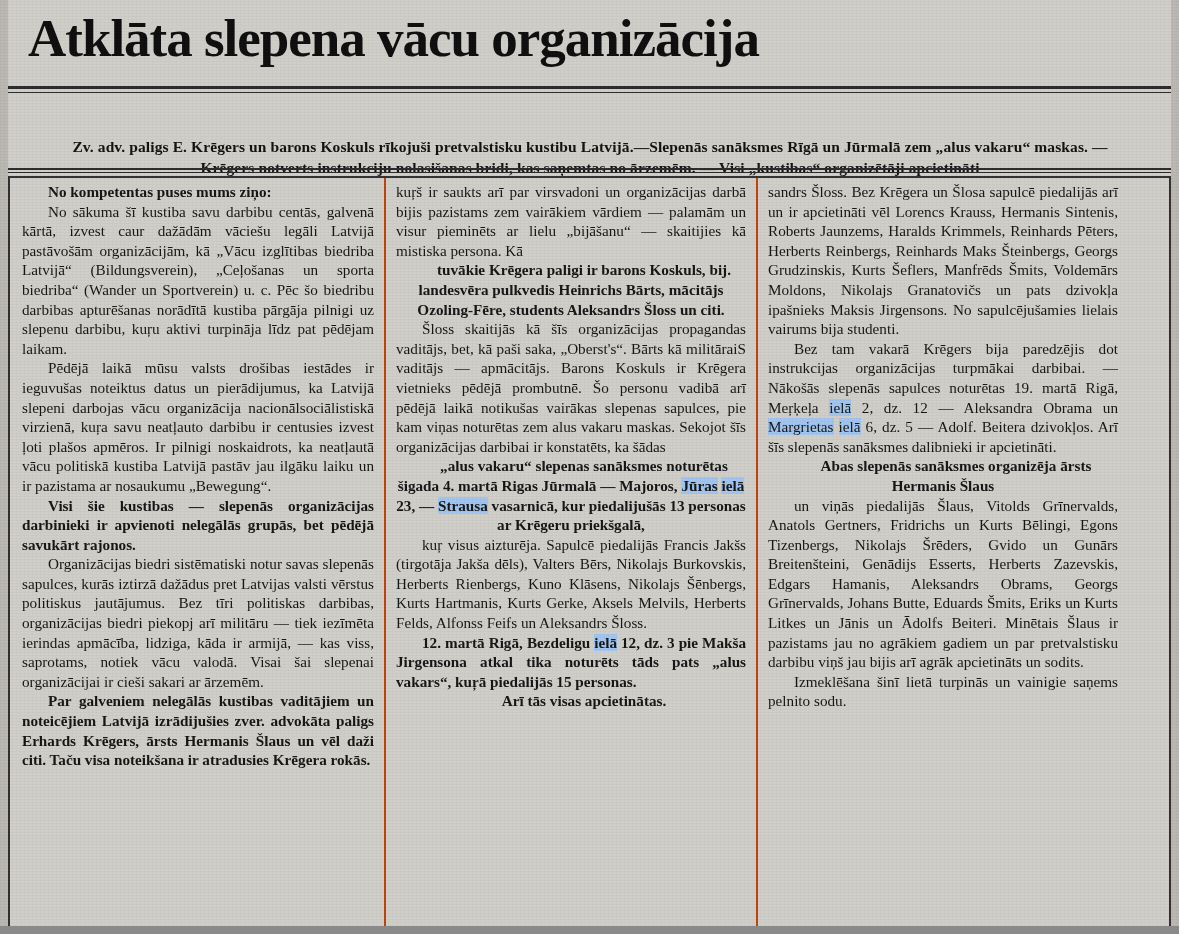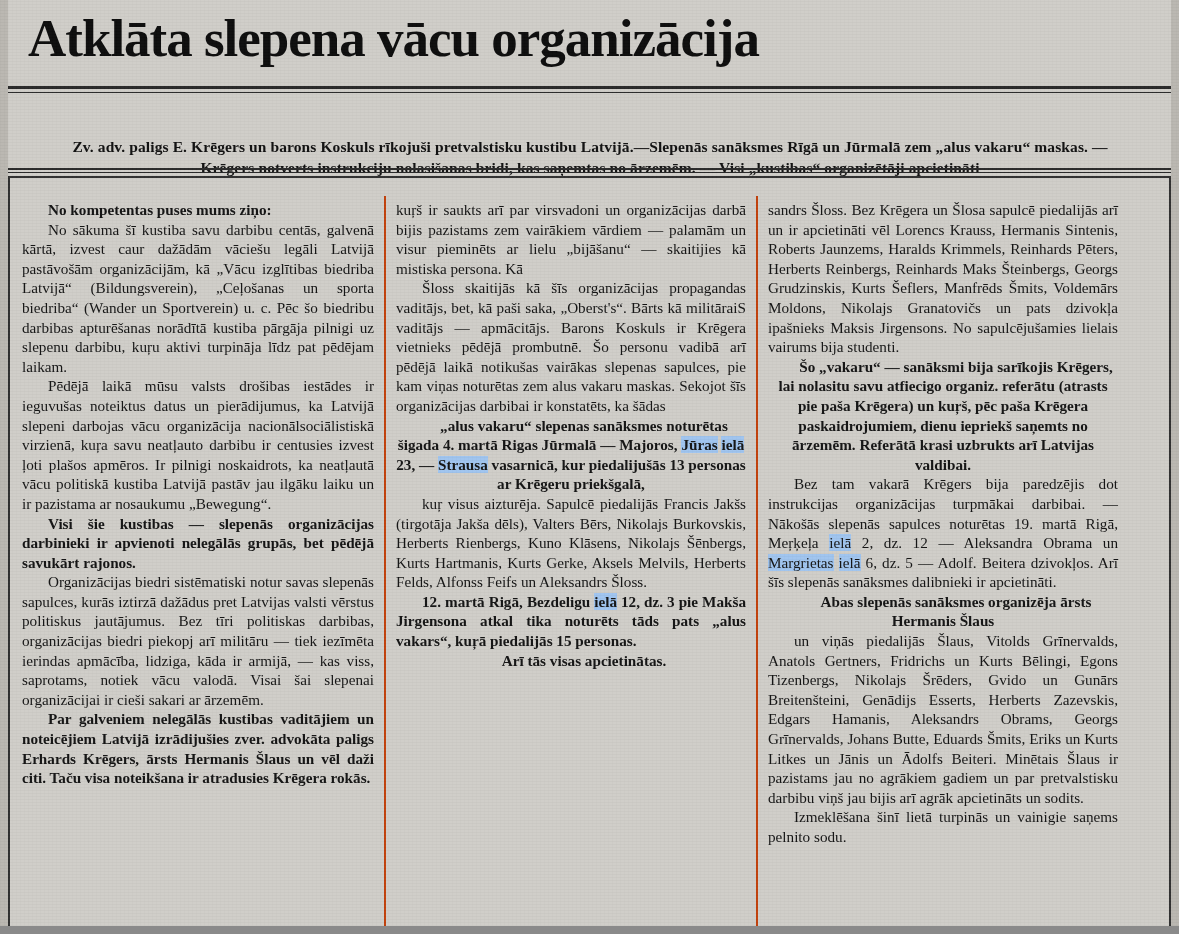--- a/index.html
+++ b/index.html
@@ -78,21 +78,20 @@
   }
   .col {
     position: relative;
     width: 372px;
     padding: 4px 10px 2px 10px;
     font-size: 15.2px;
     line-height: 19.6px;
     text-align: justify;
     color: #141414;
     box-sizing: border-box;
-    margin-top: 18px;
   }
   .col + .col { border-left: 2px solid #c2410c; }
   .col p { margin: 0 0 0 0; text-indent: 26px; }
   .col p.noindent { text-indent: 0; }
   .b { font-weight: bold; }
   .center { text-align: center; text-indent: 0; }
   .hl { background: #9fc4ee; text-align: right; }
   .frame {
     position: absolute;
     left: 8px;
@@ -137,32 +136,32 @@
       <p class="b noindent" style="text-indent:26px">No kompetentas puses mums ziņo:</p>
       <p>No sākuma šī kustiba savu darbibu centās, galvenā kārtā, izvest caur dažādām vāciešu legāli Latvijā pastāvošām organizācijām, kā „Vācu izglītibas biedriba Latvijā“ (Bildungsverein), „Ceļošanas un sporta biedriba“ (Wander un Sportverein) u. c. Pēc šo biedribu darbibas apturēšanas norādītā kustiba pārgāja pilnigi uz slepenu darbibu, kuŗu aktivi turpināja līdz pat pēdējam laikam.</p>
       <p>Pēdējā laikā mūsu valsts drošibas iestādes ir ieguvušas noteiktus datus un pierādijumus, ka Latvijā slepeni darbojas vācu organizācija nacionālsociālistiskā virzienā, kuŗa savu neatļauto darbibu ir centusies izvest ļoti plašos apmēros. Ir pilnigi noskaidrots, ka neatļautā vācu politiskā kustiba Latvijā pastāv jau ilgāku laiku un ir pazistama ar nosaukumu „Bewegung“.</p>
       <p class="b">Visi šie kustibas — slepenās organizācijas darbinieki ir apvienoti nelegālās grupās, bet pēdējā savukārt rajonos.</p>
       <p>Organizācijas biedri sistēmatiski notur savas slepenās sapulces, kurās iztirzā dažādus pret Latvijas valsti vērstus politiskus jautājumus. Bez tīri politiskas darbibas, organizācijas biedri piekopj arī militāru — tiek iezīmēta ierindas apmācība, lidziga, kāda ir armijā, — kas viss, saprotams, notiek vācu valodā. Visai šai slepenai organizācijai ir cieši sakari ar ārzemēm.</p>
       <p class="b">Par galveniem nelegālās kustibas vaditājiem un noteicējiem Latvijā izrādijušies zver. advokāta paligs Erhards Krēgers, ārsts Hermanis Šlaus un vēl daži citi. Taču visa noteikšana ir atradusies Krēgera rokās.</p>
     </div>
 
     <div class="col">
       <p class="noindent">kuŗš ir saukts arī par virsvadoni un organizācijas darbā bijis pazistams zem vairākiem vārdiem — palamām un visur pieminēts ar lielu „bijāšanu“ — skaitijies kā mistiska persona. Kā</p>
+      <p class="b center">tuvākie Krēgera paligi ir barons Koskuls, bij. landesvēra pulkvedis Heinrichs Bārts, mācitājs Ozoling-Fēre, students Aleksandrs Šloss un citi.</p>
       <p>Šloss skaitijās kā šīs organizācijas propagandas vaditājs, bet, kā paši saka, „Oberst's“. Bārts kā militāraiS vaditājs — apmācitājs. Barons Koskuls ir Krēgera vietnieks pēdējā prombutnē. Šo personu vadibā arī pēdējā laikā notikušas vairākas slepenas sapulces, pie kam viņas noturētas zem alus vakaru maskas. Sekojot šīs organizācijas darbibai ir konstatēts, ka šādas</p>
       <p class="b center">
         <span>„alus vakaru“ slepenas sanāksmes noturētas šigada 4. martā Rigas Jūrmalā — Majoros, <span class="hl">Jūras</span> <span class="hl">ielā</span> 23, — <span class="hl">Strausa</span> vasarnicā, kur piedalijušās 13 personas ar Krēgeru priekšgalā,</span>
       </p>
       <p>kuŗ visus aizturēja. Sapulcē piedalijās Francis Jakšs (tirgotāja Jakša dēls), Valters Bērs, Nikolajs Burkovskis, Herberts Rienbergs, Kuno Klāsens, Nikolajs Šēnbergs, Kurts Hartmanis, Kurts Gerke, Aksels Melvils, Herberts Felds, Alfonss Feifs un Aleksandrs Šloss.</p>
       <p class="b">12. martā Rigā, Bezdeligu <span class="hl">ielā</span> 12, dz. 3 pie Makša Jirgensona atkal tika noturēts tāds pats „alus vakars“, kuŗā piedalijās 15 personas.</p>
       <p class="b center">Arī tās visas apcietinātas.</p>
     </div>
 
     <div class="col">
       <p class="noindent">sandrs Šloss. Bez Krēgera un Šlosa sapulcē piedalijās arī un ir apcietināti vēl Lorencs Krauss, Hermanis Sintenis, Roberts Jaunzems, Haralds Krimmels, Reinhards Pēters, Herberts Reinbergs, Reinhards Maks Šteinbergs, Georgs Grudzinskis, Kurts Šeflers, Manfrēds Šmits, Voldemārs Moldons, Nikolajs Granatovičs un pats dzivokļa ipašnieks Maksis Jirgensons. No sapulcējušamies lielais vairums bija studenti.</p>
-      <p class="b center">Šo „vakaru“ — sanāksmi bija sarīkojis Krēgers, lai nolasitu savu atfiecigo organiz. referātu (atrasts pie paša Krēgera) un kuŗš, pēc paša Krēgera paskaidrojumiem, dienu iepriekš saņemts no ārzemēm. Referātā krasi uzbrukts arī Latvijas valdibai.</p>
       <p>Bez tam vakarā Krēgers bija paredzējis dot instrukcijas organizācijas turpmākai darbibai. — Nākošās slepenās sapulces noturētas 19. martā Rigā, Meŗķeļa <span class="hl">ielā</span> 2, dz. 12 — Aleksandra Obrama un <span class="hl">Margrietas</span> <span class="hl">ielā</span> 6, dz. 5 — Adolf. Beitera dzivokļos. Arī šīs slepenās sanāksmes dalibnieki ir apcietināti.</p>
       <p class="b center">Abas slepenās sanāksmes organizēja ārsts Hermanis Šlaus</p>
       <p>un viņās piedalijās Šlaus, Vitolds Grīnervalds, Anatols Gertners, Fridrichs un Kurts Bēlingi, Egons Tizenbergs, Nikolajs Šrēders, Gvido un Gunārs Breitenšteini, Genādijs Esserts, Herberts Zazevskis, Edgars Hamanis, Aleksandrs Obrams, Georgs Grīnervalds, Johans Butte, Eduards Šmits, Eriks un Kurts Litkes un Jānis un Ādolfs Beiteri. Minētais Šlaus ir pazistams jau no agrākiem gadiem un par pretvalstisku darbibu viņš jau bijis arī agrāk apcietināts un sodits.</p>
       <p>Izmeklēšana šinī lietā turpinās un vainigie saņems pelnito sodu.</p>
     </div>
 
   </div>
 
   <div class="frame"></div>
   <div class="grain"></div>

